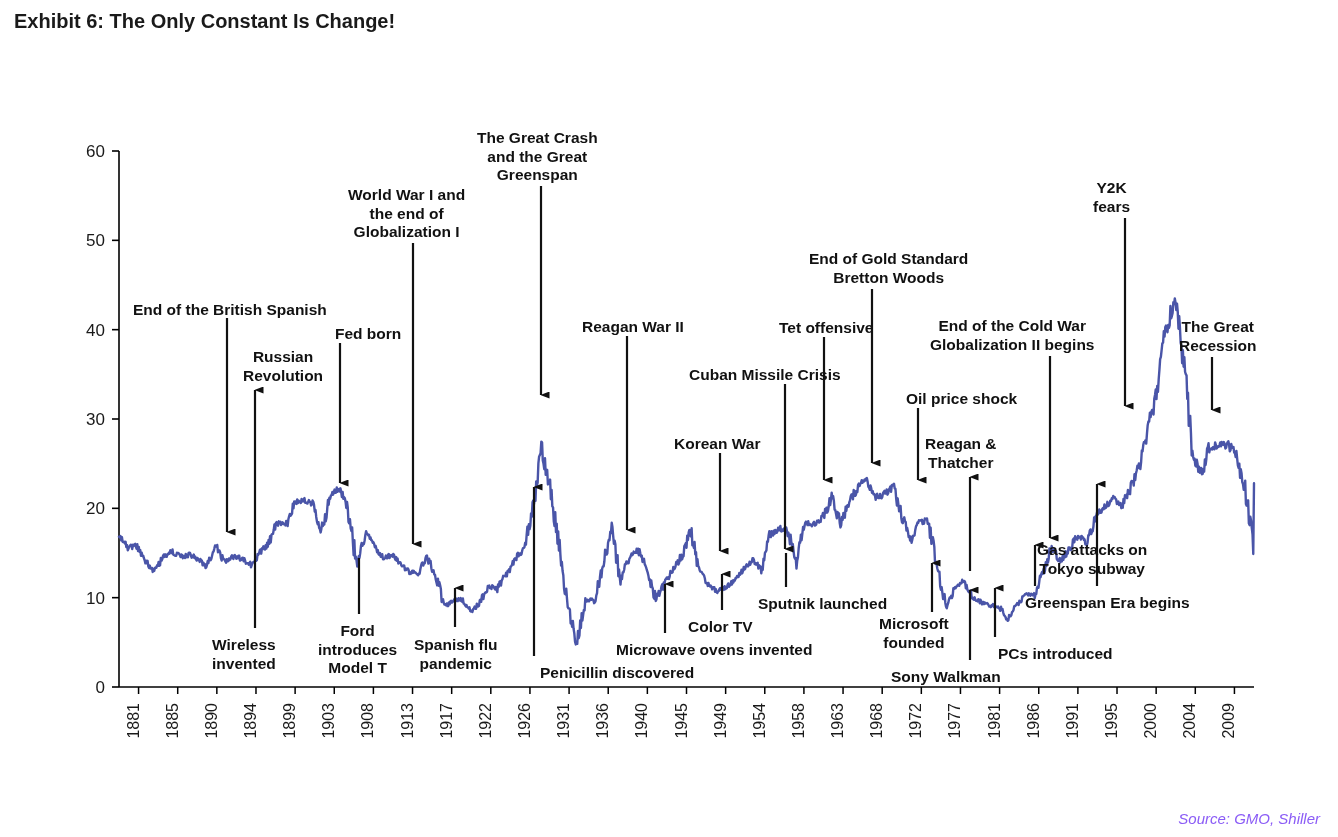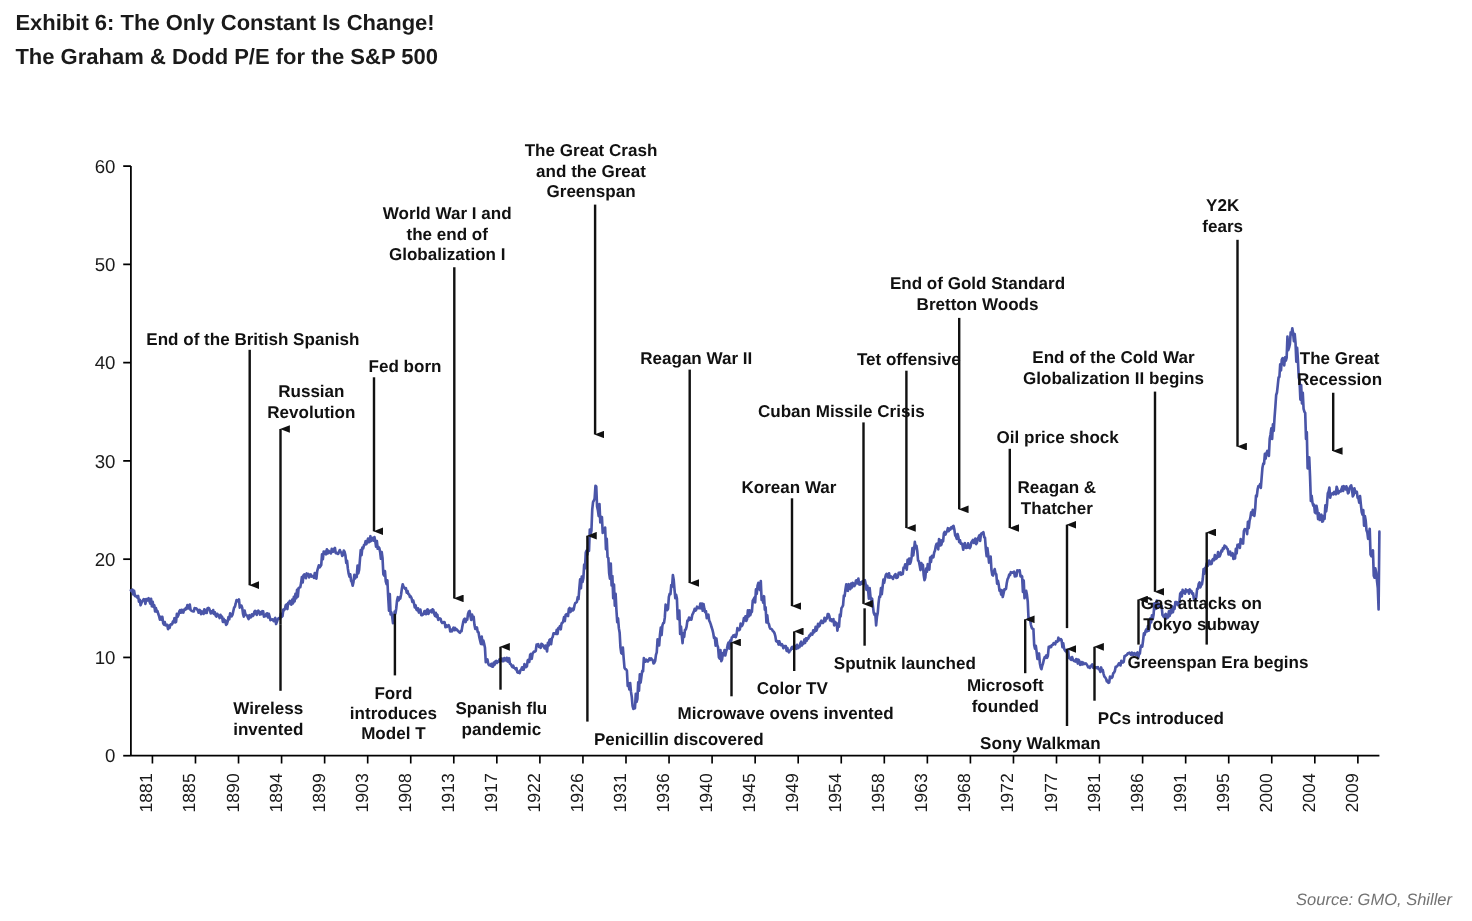--- a/index.html
+++ b/index.html
@@ -18,31 +18,30 @@
   #chart-area{position:absolute;left:0;top:0;width:1338px;height:837px;}
   svg{display:block;}
   .anno{
     position:absolute;font-size:15.5px;font-weight:bold;line-height:18.5px;
     white-space:nowrap;color:#111;
   }
   .anno.ctr{text-align:center;}
   .anno.lft{text-align:left;}
   #source{
     position:absolute;right:18px;bottom:10px;
-    font-size:15px;font-style:italic;color:#737373;
+    font-size:15px;font-style:italic;color:#8b5cf6;
   }
   .ylab{font-size:17px;fill:#1a1a1a;font-family:"Liberation Sans",sans-serif;}
   .xlab{font-size:16px;fill:#1a1a1a;font-family:"Liberation Sans",sans-serif;}
 </style>
 </head>
 <body>
 
 <div id="title-block">
   <div class="tline">Exhibit 6: The Only Constant Is Change!</div>
-  <div class="tline">The Graham &amp; Dodd P/E for the S&amp;P 500</div>
 </div>
 
 <div id="chart-area">
   <svg id="svg-root" width="1338" height="837">
       <line x1="119" y1="151" x2="119" y2="687" stroke="#000000" stroke-width="1.6"></line>
       <line x1="119" y1="687" x2="1254" y2="687" stroke="#000000" stroke-width="1.6"></line>
       <line x1="112" y1="687" x2="119" y2="687" stroke="#000000" stroke-width="1.6"></line>
       <text x="105" y="693" text-anchor="end" class="ylab">0</text>
       <line x1="112" y1="597.6666666666666" x2="119" y2="597.6666666666666" stroke="#000000" stroke-width="1.6"></line>
       <text x="105" y="603.6666666666666" text-anchor="end" class="ylab">10</text>

